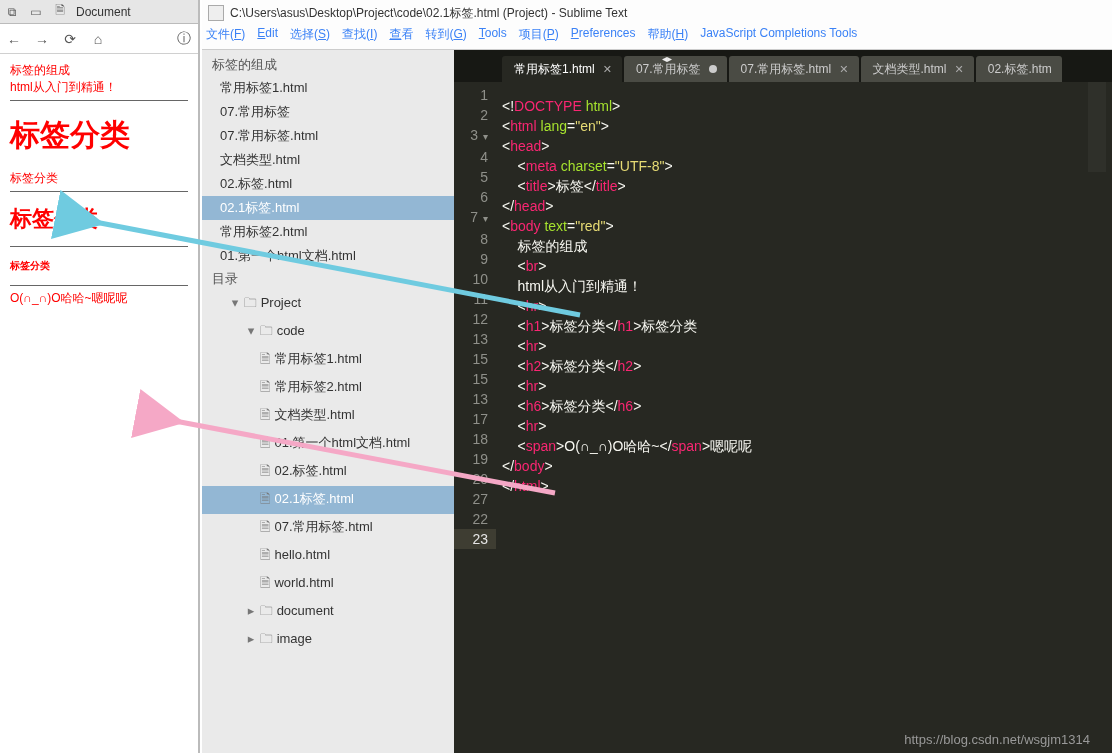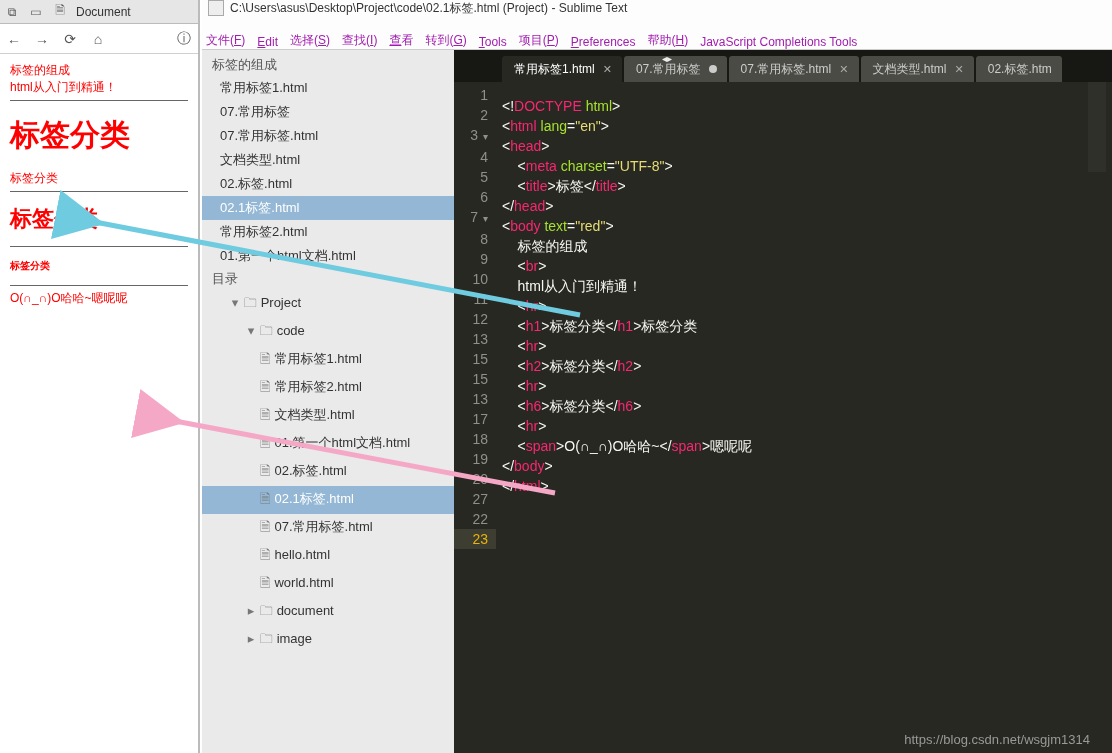--- a/index.html
+++ b/index.html
@@ -12,23 +12,23 @@
 .btitle .doc{margin-left:4px;color:#333}
 .bnav{height:30px;display:flex;align-items:center;border-bottom:1px solid #d0d0d0}
 .bnav .nic{width:28px;text-align:center;color:#555;font-size:14px}
 .render{padding:8px 10px;color:red}
 .render hr{border:none;border-top:1px solid #666;margin:4px 0}
 .render h1{font-size:30px;font-weight:bold;margin:14px 0}
 .render h2{font-size:22px;font-weight:bold;margin:12px 0}
 .render h6{font-size:10px;font-weight:bold;margin:12px 0}
 
 .editor{position:absolute;left:202px;top:0;width:910px;height:753px;background:#272822;color:#ddd}
-.etitle{height:26px;background:#fdfdfd;color:#333;display:flex;padding:0 6px;font-size:12px}
+.etitle{height:26px;background:#fdfdfd;color:#333;display:flex;align-items:center;padding:0 6px;font-size:12px}
 .etitle .eic{width:16px;height:16px;background:#eee;border:1px solid #aaa;margin-right:6px}
-.emenu{height:24px;background:#fdfdfd;color:#a21caf;display:flex;align-items:flex-end;padding:0 4px;font-size:12px;border-bottom:1px solid #ccc}
+.emenu{height:24px;background:#fdfdfd;color:#3b82f6;display:flex;align-items:flex-start;padding:0 4px;font-size:12px;border-bottom:1px solid #ccc}
 .emenu span{margin-right:12px}
 .emenu u{text-decoration:underline}
 .pane{display:flex;height:calc(100% - 50px)}
 .sidebar{width:252px;background:#eaeaea;color:#333;font-size:13px;overflow:hidden;padding-top:4px}
 .sbhead{padding:2px 10px;color:#555}
 .sbli{padding:3px 10px 3px 18px;white-space:nowrap}
 .sbli.sel{background:#93b7d4;color:#fff}
 .sbli .tri{display:inline-block;width:10px;color:#777;text-align:center}
 .sbli .fic{color:#777;margin-right:4px}
 .indent1{padding-left:28px!important}
@@ -36,21 +36,21 @@
 .indent3{padding-left:58px!important}
 .codewrap{flex:1;display:flex;flex-direction:column;min-width:0}
 .tabs{height:32px;background:#171814;display:flex;align-items:flex-end;padding-left:48px;overflow:hidden}
 .tabs .folds{position:absolute;left:460px;top:53px;color:#eee;font-size:10px}
 .tab{height:26px;padding:0 10px 0 12px;background:#4a4b44;color:#ccc;margin-right:2px;display:flex;align-items:center;border-radius:3px 3px 0 0;white-space:nowrap;font-size:12px}
 .tab.active{background:#272822;color:#fff}
 .tab .cx{margin-left:8px;color:#aaa;font-size:11px}
 .tab .dot{width:8px;height:8px;background:#ccc;border-radius:50%;margin-left:8px}
 .code{flex:1;display:flex;font-family:Consolas,monospace;font-size:14px;line-height:20px}
 .gutter{width:42px;background:#272822;text-align:right;color:#8f908a;padding:3px 8px 0 0}
-.gutter .mk{color:#eab308;background:#3e3d32;padding-right:8px;margin-right:-8px}
+.gutter .mk{color:#e5e5e5;background:#3e3d32;padding-right:8px;margin-right:-8px}
 .src{flex:1;padding:14px 0 0 6px;white-space:pre;color:#f8f8f2}
 .p{color:#f8f8f2}.t{color:#f92672}.a{color:#a6e22e}.s{color:#e6db74}
 .arrow{color:#8f908a;font-size:10px;display:inline-block;width:10px}
 .minimap{position:absolute;right:6px;top:82px;width:18px;height:90px;background:rgba(255,255,255,0.04)}
 
 svg.arrows{position:absolute;left:0;top:0;pointer-events:none}
 </style>
 </head>
 <body>
 

